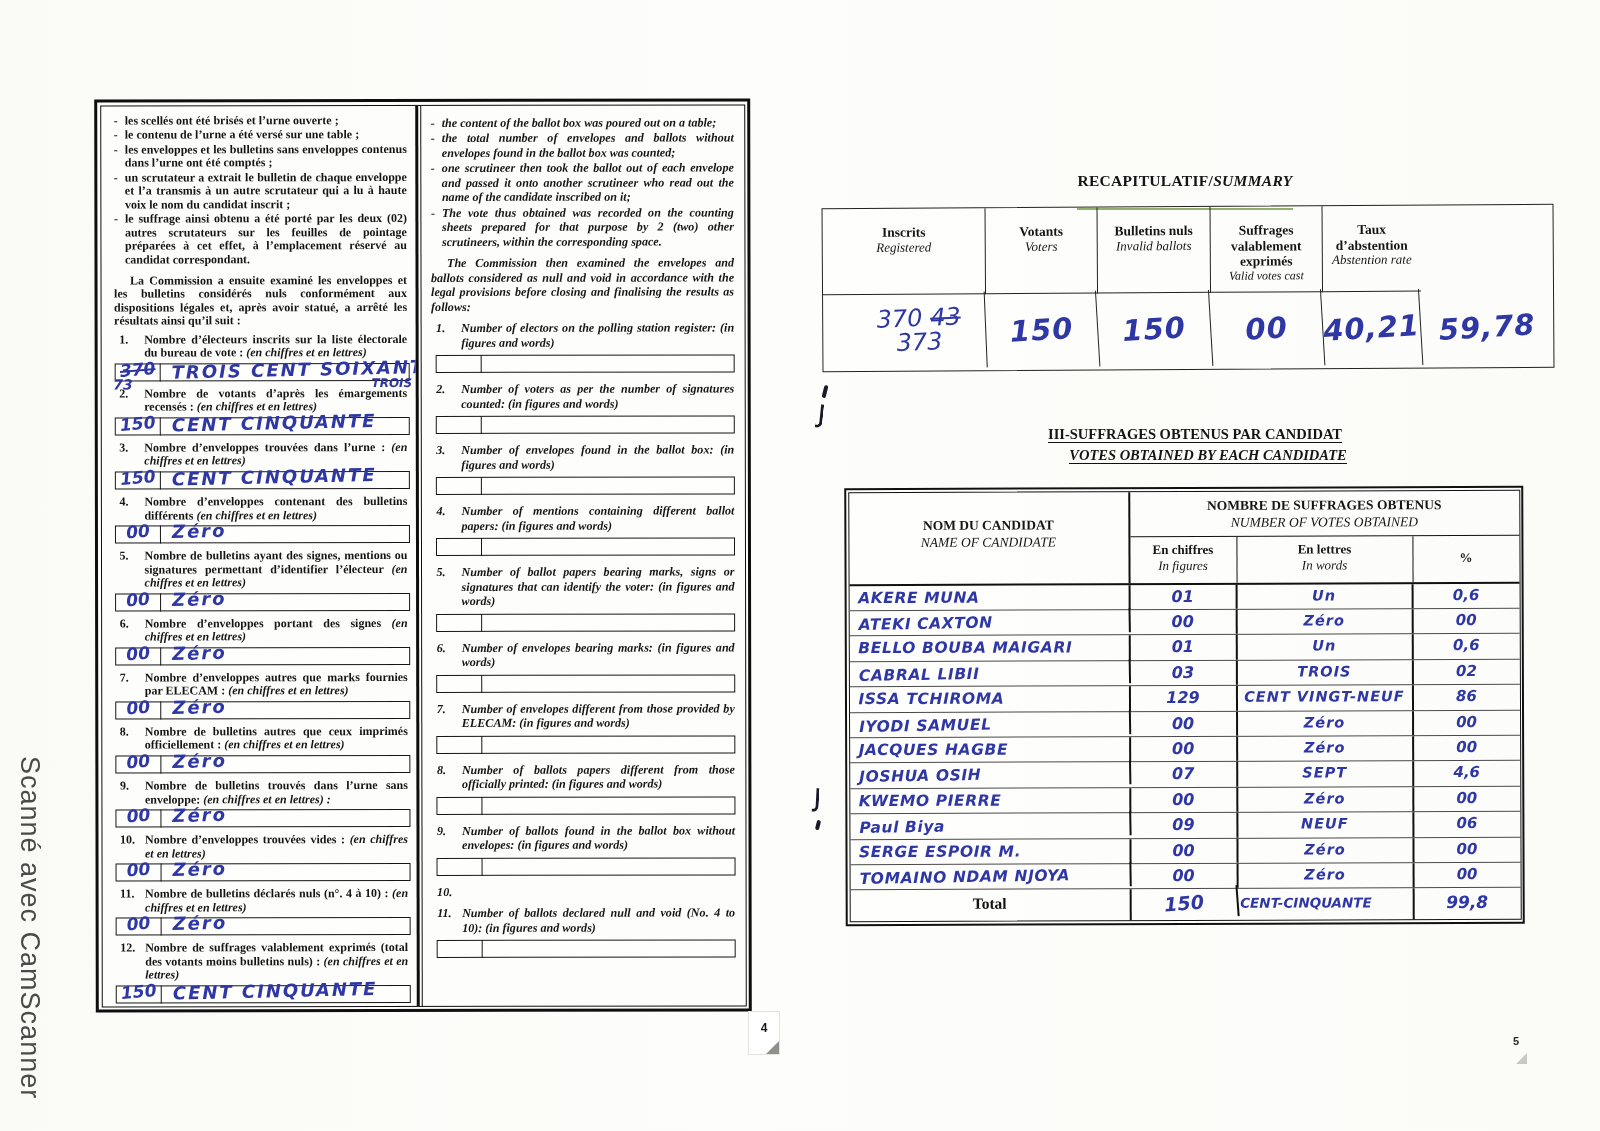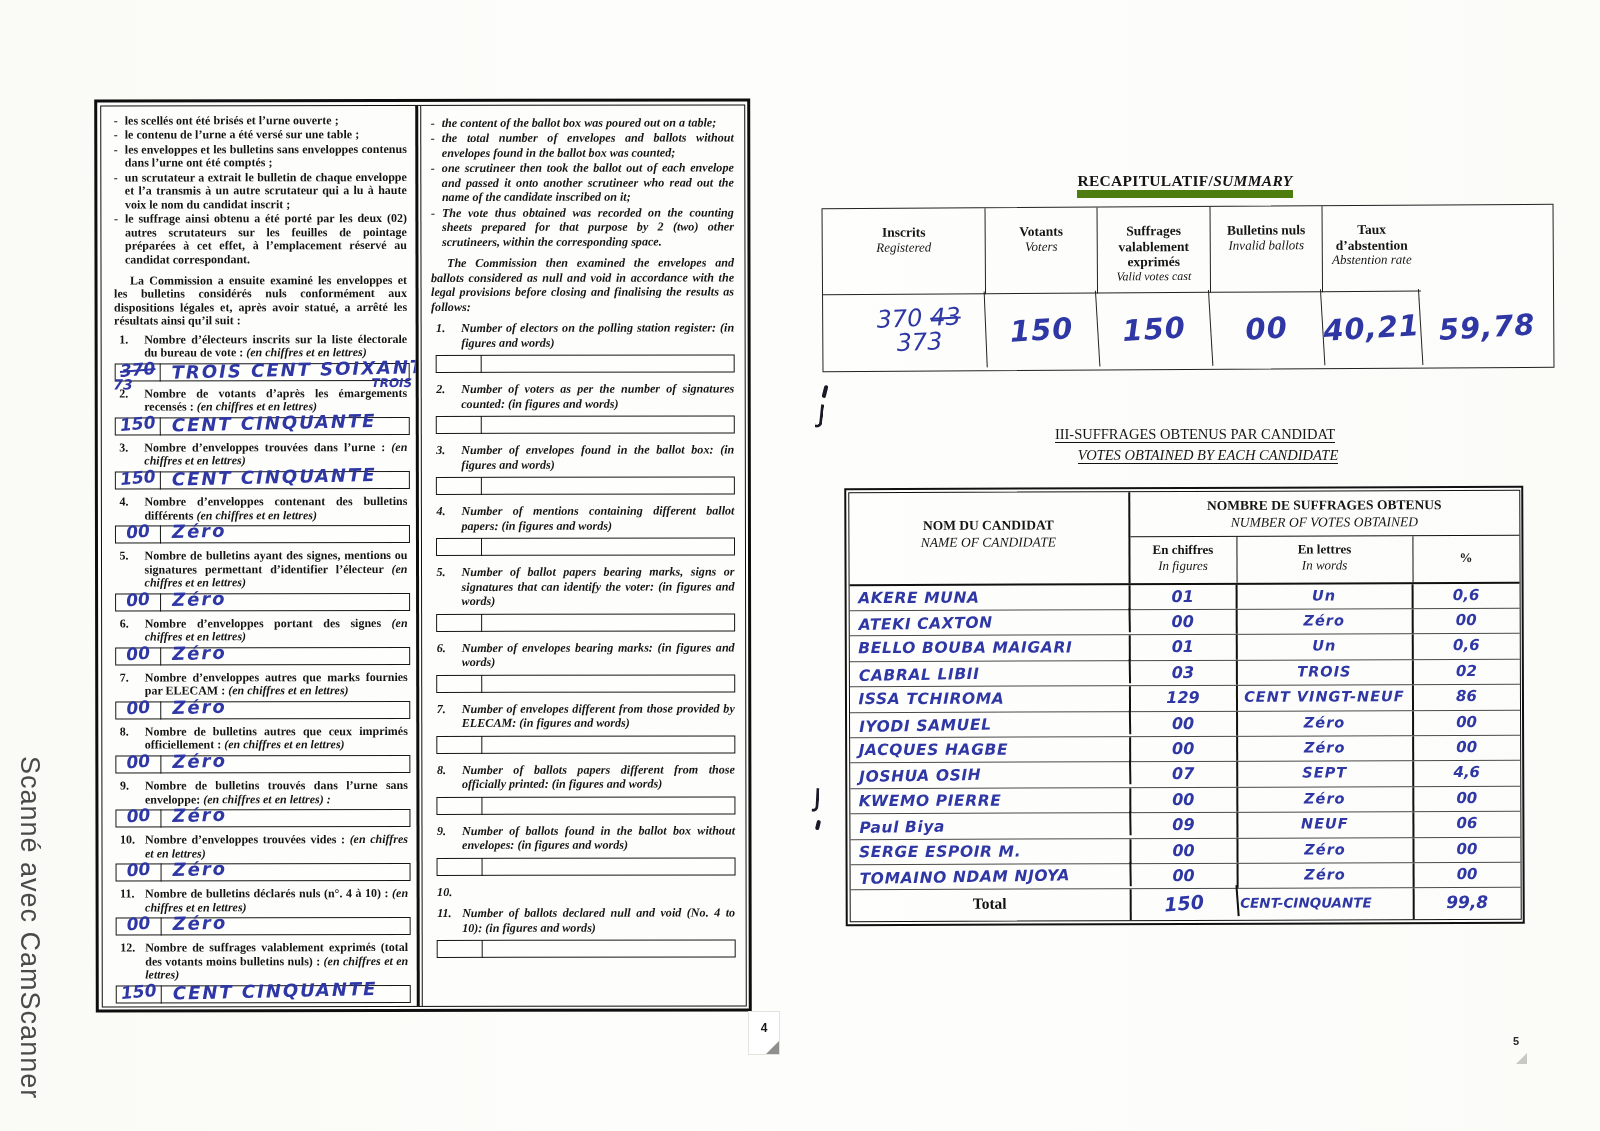--- a/index.html
+++ b/index.html
@@ -40,38 +40,38 @@
   .hw-fig  { position:absolute; left:1px; top:-4px; width:42px; text-align:center;
              font-size:17px; font-weight:700; transform:rotate(-5deg); }
   .hw-words{ position:absolute; left:56px; top:-5px; font-size:18px; font-weight:600;
              letter-spacing:2px; white-space:nowrap; transform:rotate(-1.2deg); }
   .hw-fig2 { position:absolute; left:-2px; top:13px; font-size:14px; font-weight:700; }
   .hw-ovf  { position:absolute; right:-4px; top:13px; font-size:12px; font-weight:700; }
 
   
   #sum-title { position:absolute; left:1040px; top:172px; width:290px; text-align:center;
                font-size:15.5px; font-weight:700; letter-spacing:0.3px; }
-  #sum-title .u { border-bottom:8px solid #4d7c0f; padding-bottom:1px; }
+  #sum-title .u { border-bottom:2px solid #4d7c0f; padding-bottom:19px; }
   #sum-title .en { font-style:italic; }
   #sum-table { position:absolute; left:822px; top:206px; width:732px; transform:rotate(-0.35deg);
                border:1.6px solid #222; background:rgba(255,255,255,.4); }
   .st-row { display:grid; grid-template-columns:163px 112px 113px 112px 98px 1fr; }
   .st-row > div { border-right:1.4px solid #222; }
   .st-row > div:last-child { border-right:none; }
   .st-head > div { border-bottom:1.4px solid #222; min-height:86px; padding:16px 6px 4px;
                    text-align:center; font-size:13.5px; font-weight:700; line-height:1.15; }
   .sten { display:block; font-style:italic; font-weight:400; font-size:13px; }
   .stsm { font-size:12px; }
   .st-vals > div { height:76px; text-align:center; }
   .sv { font-size:29px; font-weight:600; line-height:72px; transform:rotate(-3deg); letter-spacing:1px; }
   .sv-reg { line-height:1.0; text-align:left; padding:12px 0 0 30px; font-size:24px; transform:rotate(-2deg); }
 
   
   #votes-title { position:absolute; left:1025px; top:424px; width:340px; text-align:center;
-                 font-size:14.5px; font-weight:400; line-height:1.45; }
+                 font-size:14.5px; font-weight:700; line-height:1.45; }
   #votes-title .u { border-bottom:1.8px solid #111; }
   #votes-title .en { font-style:italic;margin-left:26px; }
   #cand { position:absolute; left:845px; top:487px; width:679px; transform:rotate(-0.2deg);
           border:2.6px solid #111; background:rgba(255,255,255,.35); }
   #cand-inner { border:1.5px solid #111; margin:1.5px; }
   .ct-head { display:grid; grid-template-columns:281px 107px 176px 1fr; border-bottom:2px solid #111; }
   .ch-name { grid-row:1/3; grid-column:1; border-right:2.6px solid #111; text-align:center;
              padding-top:24px; font-weight:700; font-size:13.5px; line-height:1.3; }
   .ch-votes{ grid-column:2/5; grid-row:1; border-bottom:1.7px solid #111; text-align:center;
              padding:5px 2px 4px; font-weight:700; font-size:13.5px; line-height:1.3; }
@@ -364,22 +364,22 @@
   </div>
  </div>
 </div>
 
 <div id="sum-title"><span class="u"><span>RECAPITULATIF/</span><span class="en">SUMMARY</span></span></div>
 
 <div id="sum-table">
   <div class="st-row st-head">
     <div><span>Inscrits</span><span class="sten">Registered</span></div>
     <div><span>Votants</span><span class="sten">Voters</span></div>
+    <div><span>Bulletins nuls</span><span class="sten">Invalid ballots</span></div>
     <div><span>Suffrages valablement exprimés</span><span class="sten stsm">Valid votes cast</span></div>
-    <div><span>Bulletins nuls</span><span class="sten">Invalid ballots</span></div>
     <div><span>Taux d’abstention</span><span class="sten">Abstention rate</span></div>
   </div>
   <div class="st-row st-vals">
     <div class="hw sv-reg"><span>370 </span><span class="strike">43</span><br><span>373</span></div>
     <div class="hw sv">150</div>
     <div class="hw sv">150</div>
     <div class="hw sv">00</div>
     <div class="hw sv">40,21</div>
     <div class="hw sv">59,78</div>
   </div>

